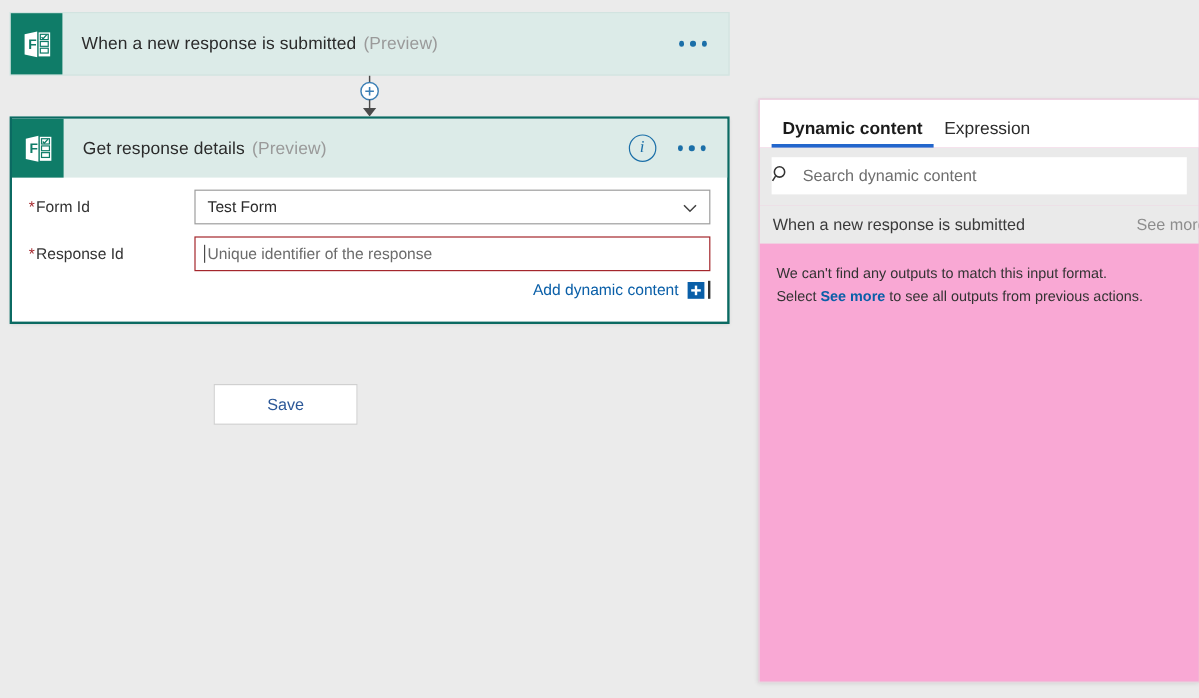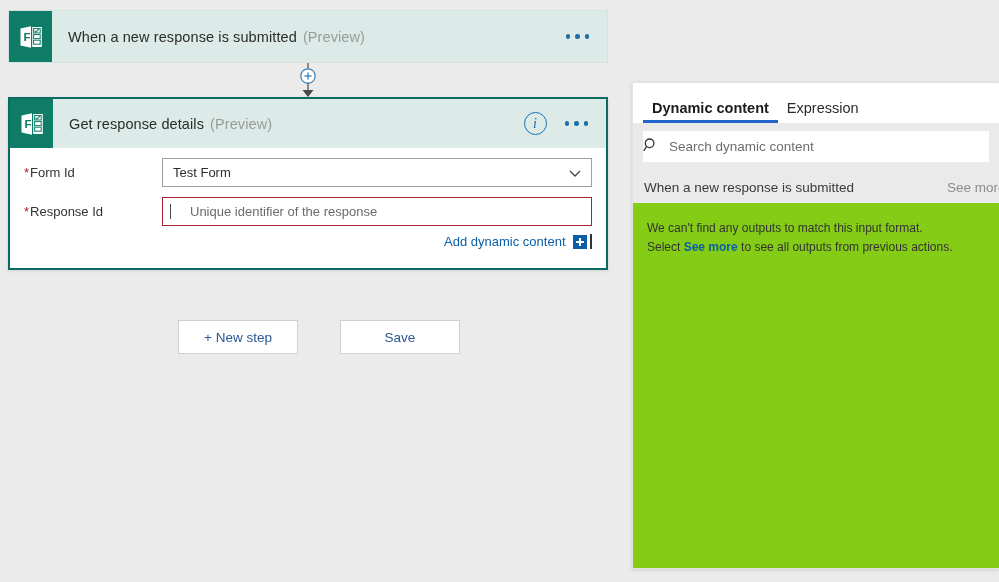--- a/index.html
+++ b/index.html
@@ -172,21 +172,20 @@
 
   .text-input {
     height: 29px;
     border: 1px solid #a4262c;
     background: #fff;
     display: flex;
     align-items: center;
     padding: 0 8px 0 7px;
     box-sizing: border-box;
     cursor: text;
-    gap: 17px;
   }
   .caret {
     width: 1px;
     height: 15px;
     background: #4a4a4a;
     margin-right: 2px;
   }
   .placeholder {
     font-size: 13px;
     color: #6b6b6b;
@@ -254,21 +253,21 @@
   #btn-new-step { width: 120px; }
   #btn-save     { width: 120px; }
 
   
   #panel {
     position: absolute;
     left: 632px;
     top: 82px;
     width: 367px;
     height: 487px;
-    background: #84cc16;
+    background: #f9a8d4;
     border: 1px solid #e2e2e2;
     border-right: none;
     box-sizing: border-box;
     box-shadow: 0 1px 4px rgba(0,0,0,0.12);
     overflow: hidden;
   }
   .panel-tabs {
     display: flex;
     align-items: flex-end;
     height: 40px;
@@ -441,21 +440,20 @@
       <div class="dyn-row">
         <span class="dyn-link">Add dynamic content</span>
         <span class="dyn-plus"></span>
         <span class="dyn-caret"></span>
       </div>
 
     </div>
   </div>
 
   <div id="btn-row">
-    <div class="flow-btn" id="btn-new-step">+ New step</div>
     <div class="flow-btn" id="btn-save">Save</div>
   </div>
 
 </div>
 
 <div id="panel">
 
   <div class="panel-tabs">
     <div class="panel-tab active">Dynamic content</div>
     <div class="panel-tab">Expression</div>

